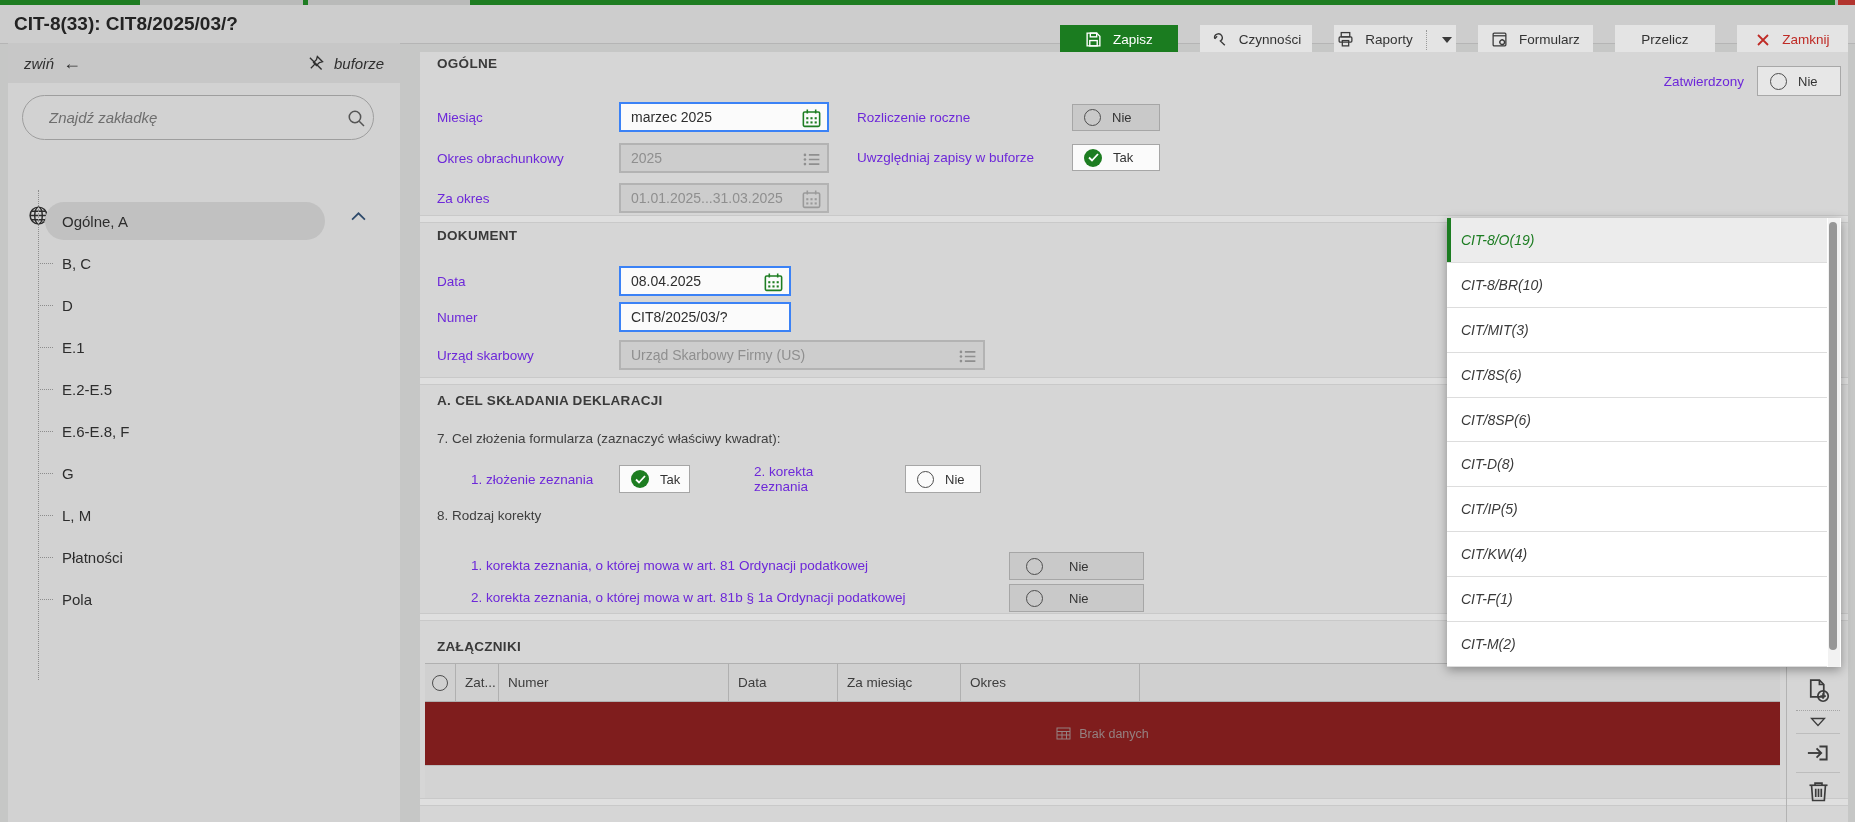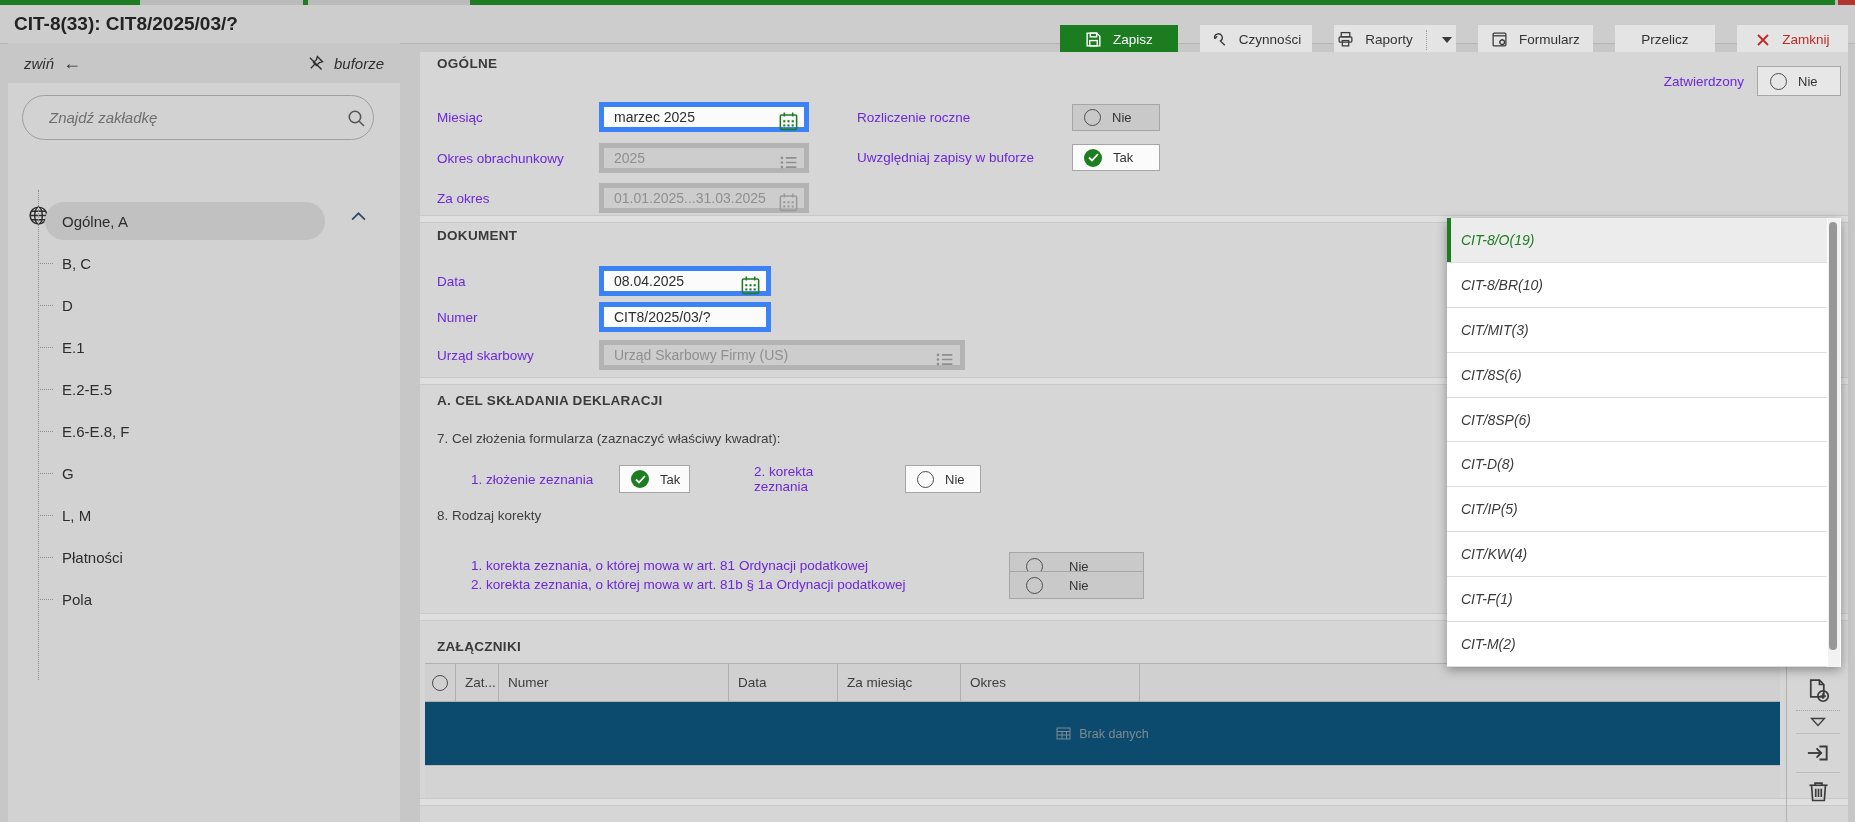--- a/index.html
+++ b/index.html
@@ -44,22 +44,22 @@
   .titem.selected .pillbg{display:block;}
   .titem .tlabel{position:relative;margin-left:54px;font-size:15px;color:#2d2d2d;}
   
   .main{position:absolute;left:420px;top:52px;width:1428px;bottom:0;background:#d6d6d6;}
   .sect{position:absolute;left:17px;font-size:13.5px;font-weight:700;letter-spacing:.3px;color:#3a3a3a;}
   .band{position:absolute;left:0;width:100%;height:8px;background:#dfdfdf;
         border-top:1px solid #c9c9c9;border-bottom:1px solid #c9c9c9;box-sizing:border-box;}
   .lbl{font-size:13.5px;color:#6d28d9;}
   .frow{position:absolute;left:17px;height:30px;display:flex;align-items:center;}
   .frow .lbl{width:162px;flex:none;}
-  .fld{position:relative;height:30px;box-sizing:border-box;border:5px solid #3b82f6;
-       background:#fbfbfb;display:flex;align-items:center;}
+  .fld{position:relative;height:30px;box-sizing:border-box;border:2px solid #3b82f6;
+       background:#fbfbfb;display:flex;align-items:center;margin-left:20px;}
   .fld input{border:none;background:transparent;outline:none;height:100%;width:100%;
              padding:0 30px 0 10px;font-size:14px;color:#2e2e2e;font-family:inherit;}
   .fld.noicon input{padding-right:10px;}
   .fld.off{background:#cdcdcd;border-color:#b3b3b3;}
   .fld.off input{color:#8f8f8f;}
   .fld .ficn{position:absolute;right:5px;top:4px;}
   .w210{width:210px;} .w172{width:172px;} .w366{width:366px;}
   .trow{position:absolute;left:437px;height:27px;display:flex;align-items:center;}
   .trow .lbl{width:215px;flex:none;}
   .tog{height:27px;box-sizing:border-box;border:1px solid #a6a6a6;background:#fbfbfb;
@@ -79,21 +79,21 @@
   .q8row .lbl{position:absolute;left:51px;top:6px;}
   .q8tog{position:absolute;left:589px;top:0;width:135px;height:28px;gap:26px;padding:0 16px;}
   
   .ztable{position:absolute;left:5px;top:611px;width:1355px;}
   .zhead{display:flex;height:39px;border:1px solid #b0b0b0;border-left:none;border-right:none;
          background:#d0d0d0;box-sizing:border-box;align-items:center;}
   .zc{height:100%;display:flex;align-items:center;padding:0 9px;box-sizing:border-box;
       border-right:1px solid #b0b0b0;font-size:13.5px;color:#3d3d3d;white-space:nowrap;overflow:hidden;}
   .zc.c0{width:31px;justify-content:center;padding:0;} .zc.c1{width:43px;} .zc.c2{width:230px;}
   .zc.c3{width:109px;} .zc.c4{width:123px;} .zc.c5{width:179px;} .zc.c6{flex:1;border-right:none;}
-  .zbody{height:63px;background:#0c4a6e;display:flex;align-items:center;justify-content:center;}
+  .zbody{height:63px;background:#7f1d1d;display:flex;align-items:center;justify-content:center;}
   .nodata{display:flex;align-items:center;gap:8px;font-size:12.5px;color:#9a9a9a;opacity:.8;}
   .zfoot{height:33px;background:#d3d3d3;border-top:1px solid #bdbdbd;}
   
   .rail{position:absolute;left:1366px;top:614px;width:62px;bottom:0;border-left:1px solid #b3b3b3;}
   .rbtn{width:100%;display:flex;justify-content:center;cursor:pointer;padding:6px 0;}
   .rsep{margin:0 9px;border-top:1px solid #bdbdbd;}
   .rsep.dot{border-top:1px dotted #a5a5a5;}
   
   .dropdown{position:absolute;left:1447px;top:218px;width:394px;height:449px;background:#fff;
             box-shadow:0 3px 10px rgba(0,0,0,.35);z-index:50;font-style:italic;}
@@ -431,21 +431,21 @@
 
     <div class="qlbl" style="top:456px;">8. Rodzaj korekty</div>
 
     <div class="q8row" style="top:488px;">
       <span class="lbl">1. korekta zeznania, o której mowa w art. 81 Ordynacji podatkowej</span>
       <div class="tog off q8tog">
         <span class="radio"></span>
         <span>Nie</span>
       </div>
     </div>
-    <div class="q8row" style="top:507px;">
+    <div class="q8row" style="top:520px;">
       <span class="lbl">2. korekta zeznania, o której mowa w art. 81b § 1a Ordynacji podatkowej</span>
       <div class="tog off q8tog">
         <span class="radio"></span>
         <span>Nie</span>
       </div>
     </div>
 
     <div class="band" style="top:561px;"></div>
 
     <div class="sect" style="top:587px;">ZAŁĄCZNIKI</div>

